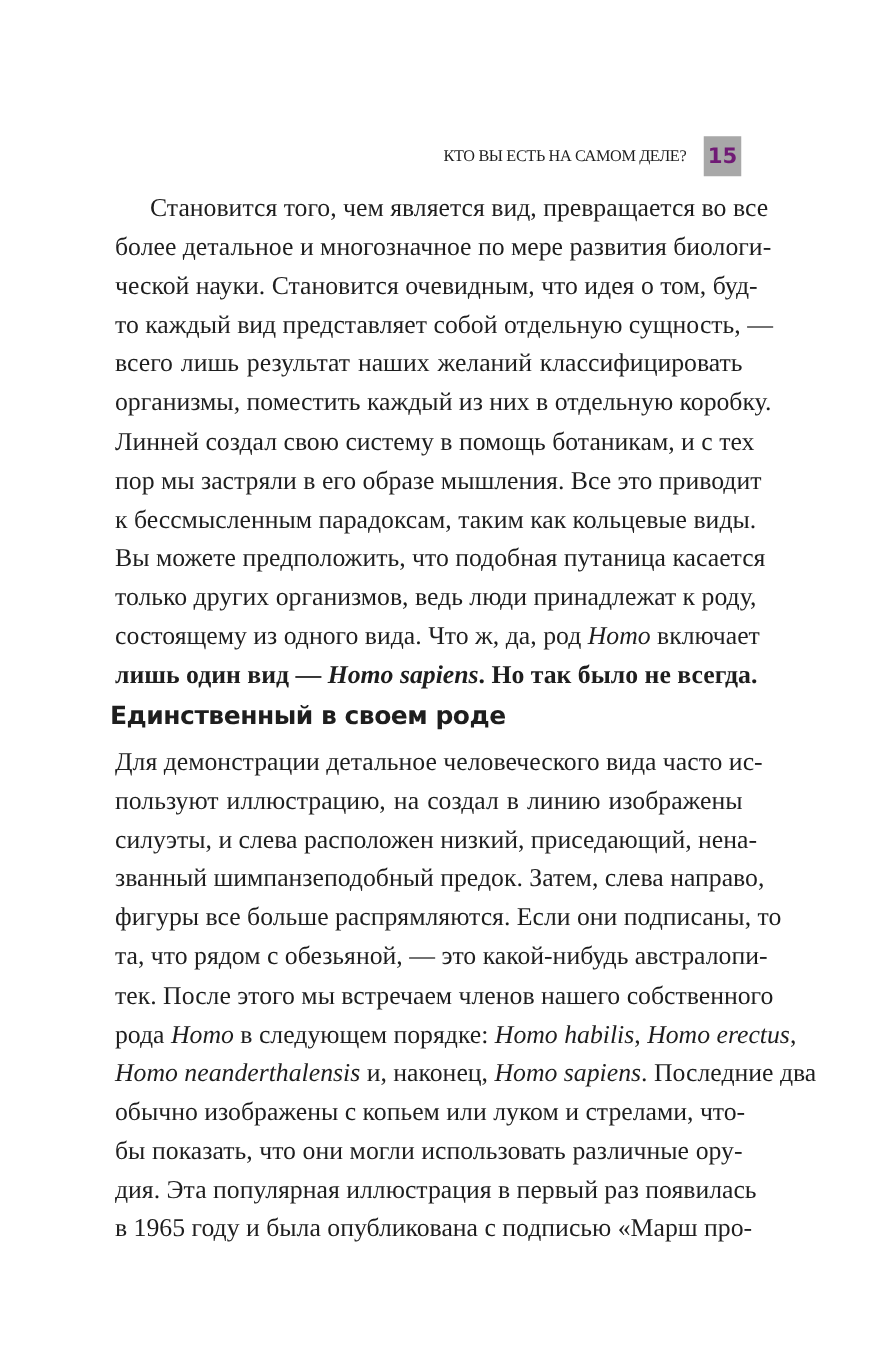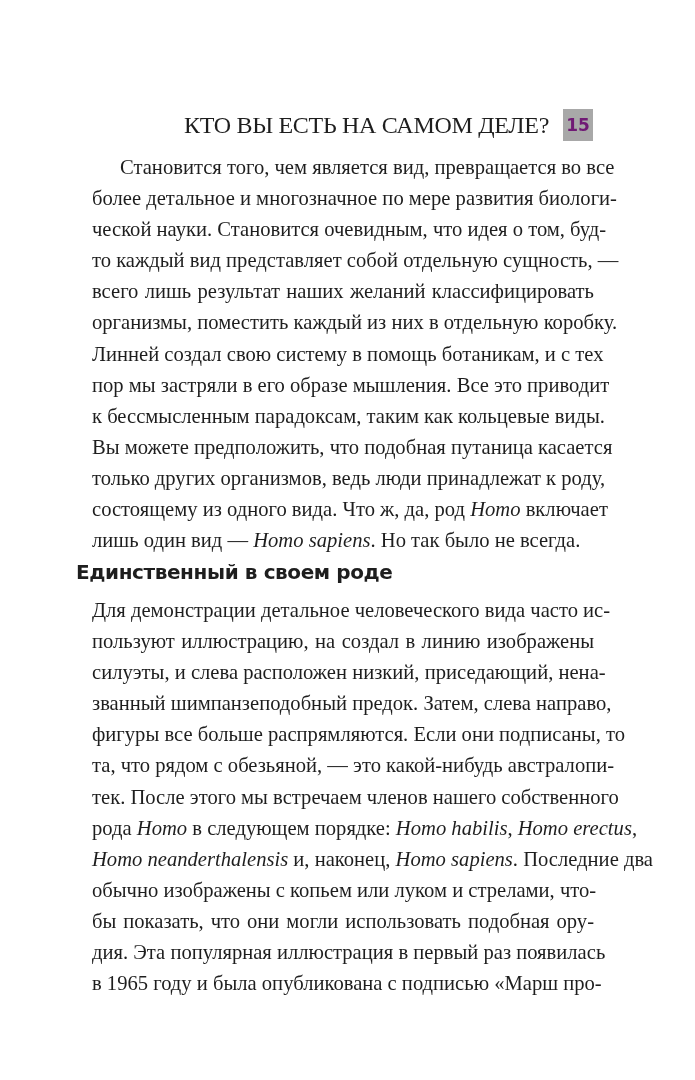--- a/index.html
+++ b/index.html
@@ -2,40 +2,40 @@
 <html><head>
   <meta charset="utf-8">
   <style>
     html, body { margin: 0; padding: 0; background: #ffffff; }
     body { width: 695px; height: 1080px; position: relative; overflow: hidden; color: #1e1e1e; }
     .running-header {
       position: absolute; left: 0; top: 108px; width: 593px; height: 34px;
       display: flex; justify-content: flex-end; align-items: center;
     }
     .header-title {
-      font-family: "Liberation Serif", serif; font-size: 24px; letter-spacing: -0.3px;
+      font-family: "Liberation Serif", serif; font-size: 13px; letter-spacing: -0.3px;
       color: #1e1e1e; margin-right: 14px; line-height: 34px;
     }
     .page-number {
       width: 30px; height: 32px; background: #a8a8a8;
       font-family: "DejaVu Sans", sans-serif; font-weight: bold; font-size: 17px;
       display: flex; align-items: center; justify-content: center; color: #701a75;
     }
     .text-block {
       position: absolute; left: 92px; width: 502px;
       font-family: "Liberation Serif", serif; font-size: 20.6px; line-height: 31.1px;
       text-align: justify; color: #1e1e1e;
     }
     .text-block .line { display: block; height: 31.1px; white-space: nowrap; text-align-last: justify; }
-    .text-block .line.last { text-align-last: left; }
+    .text-block .line.last { text-align-last: left; font-weight: bold; }
     .text-block .line.indent { padding-left: 28px; }
     #para1 { top: 152px; }
     #para2 { top: 595px; }
     .section-heading {
-      position: absolute; left: 76px; top: 560px;
+      position: absolute; left: 88px; top: 560px;
       font-family: "DejaVu Sans", sans-serif; font-weight: bold; font-size: 20px; letter-spacing: -0.4px;
       color: #1e1e1e;
     }
     i { font-style: italic; }
   </style>
 </head>
 <body>
 
 <div class="running-header">
   <span class="header-title">КТО ВЫ ЕСТЬ НА САМОМ ДЕЛЕ?</span>
@@ -64,16 +64,16 @@
   <span class="line">Для демонстрации детальное человеческого вида часто ис-</span>
   <span class="line">пользуют иллюстрацию, на создал в линию изображены</span>
   <span class="line">силуэты, и слева расположен низкий, приседающий, нена-</span>
   <span class="line">званный шимпанзеподобный предок. Затем, слева направо,</span>
   <span class="line">фигуры все больше распрямляются. Если они подписаны, то</span>
   <span class="line">та, что рядом с обезьяной, — это какой-нибудь австралопи-</span>
   <span class="line">тек. После этого мы встречаем членов нашего собственного</span>
   <span class="line"><span>рода </span><i>Homo</i><span> в следующем порядке: </span><i>Homo habilis</i><span>, </span><i>Homo erectus</i><span>,</span></span>
   <span class="line"><i>Homo neanderthalensis</i><span> и, наконец, </span><i>Homo sapiens</i><span>. Последние два</span></span>
   <span class="line">обычно изображены с копьем или луком и стрелами, что-</span>
-  <span class="line">бы показать, что они могли использовать подобная ору-</span>
+  <span class="line">бы показать, что они могли использовать различные ору-</span>
   <span class="line">дия. Эта популярная иллюстрация в первый раз появилась</span>
   <span class="line">в 1965 году и была опубликована с подписью «Марш про-</span>
 </div>
 
 </body></html>

